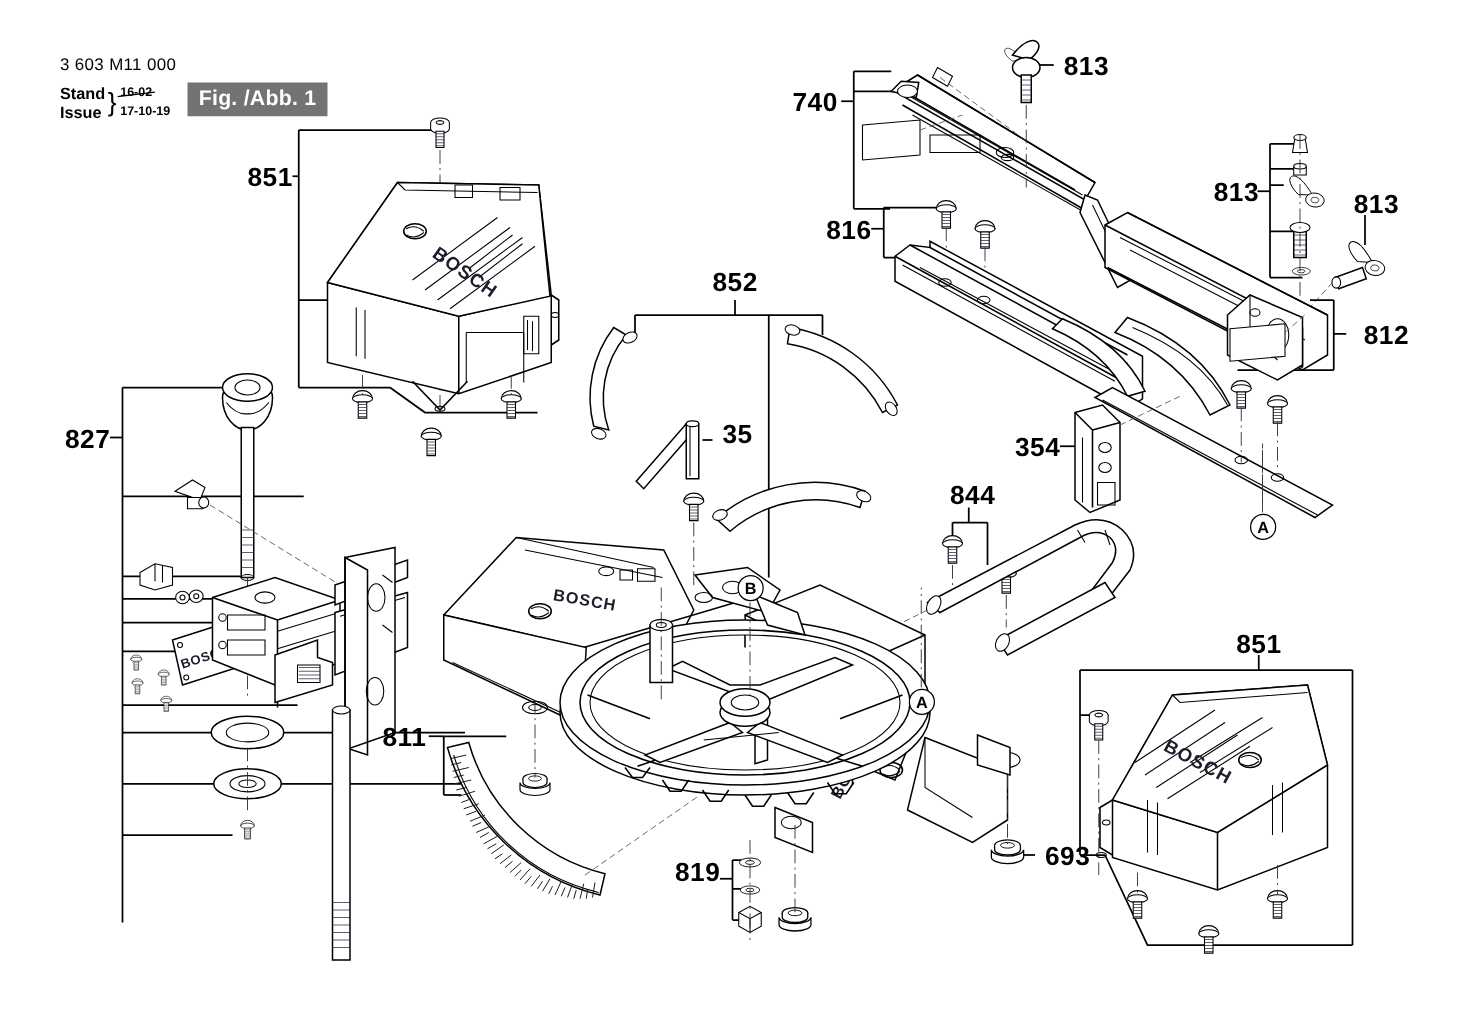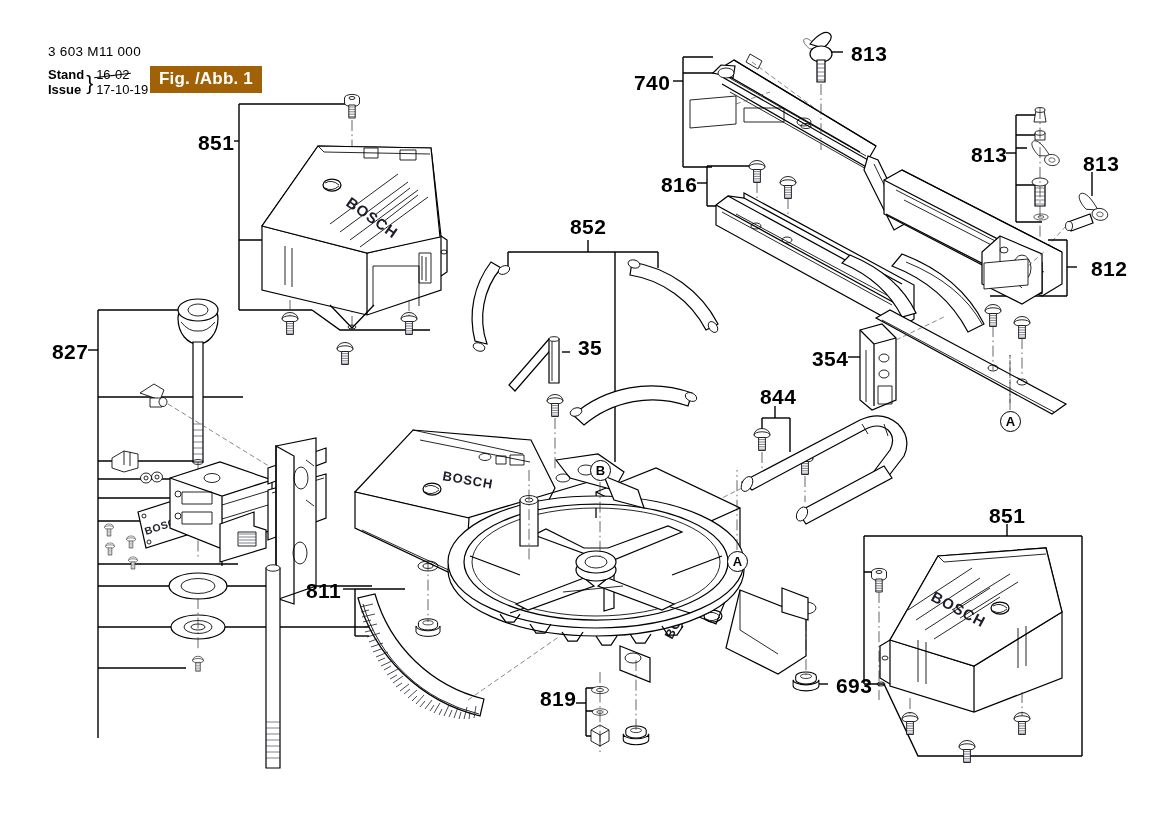--- a/index.html
+++ b/index.html
@@ -12,25 +12,25 @@
   }
   .sheet{position:absolute;inset:0;background:#fff;}
 
   
   .hdr{position:absolute;left:48px;top:44px;}
   .hdr-pn{font-size:13.5px;font-weight:normal;letter-spacing:.3px;white-space:nowrap;}
   .hdr-rows{margin-top:9px;display:flex;align-items:center;}
   .hdr-labels{font-size:13px;font-weight:bold;line-height:14.5px;}
   .hdr-brace{font-size:21px;font-weight:normal;line-height:14px;margin:0 3px 0 2px;
              display:flex;align-items:center;height:29px;}
-  .hdr-dates{font-size:13px;font-weight:normal;line-height:14.5px;}
+  .hdr-dates{font-size:10px;font-weight:bold;line-height:14.5px;}
   .struck{position:relative;display:inline-block;}
   .struck:after{content:"";position:absolute;left:-2px;right:-2px;top:50%;
     border-top:1.6px solid #000;transform:rotate(-7deg);}
-  .figbox{position:absolute;left:150px;top:66px;background:#a16207;color:#fff;
+  .figbox{position:absolute;left:150px;top:66px;background:#737373;color:#fff;
     font-size:17px;font-weight:bold;padding:3px 9px 4px 9px;letter-spacing:.2px;white-space:nowrap;}
 
   
   .footer{position:absolute;left:48px;top:727px;font-size:12.5px;font-weight:bold;line-height:14.6px;}
 
   
   .cal{position:absolute;font-size:21px;font-weight:bold;letter-spacing:.4px;white-space:nowrap;}
 
   
   .ref{position:absolute;width:21px;height:21px;border:1.5px solid #000;border-radius:50%;

